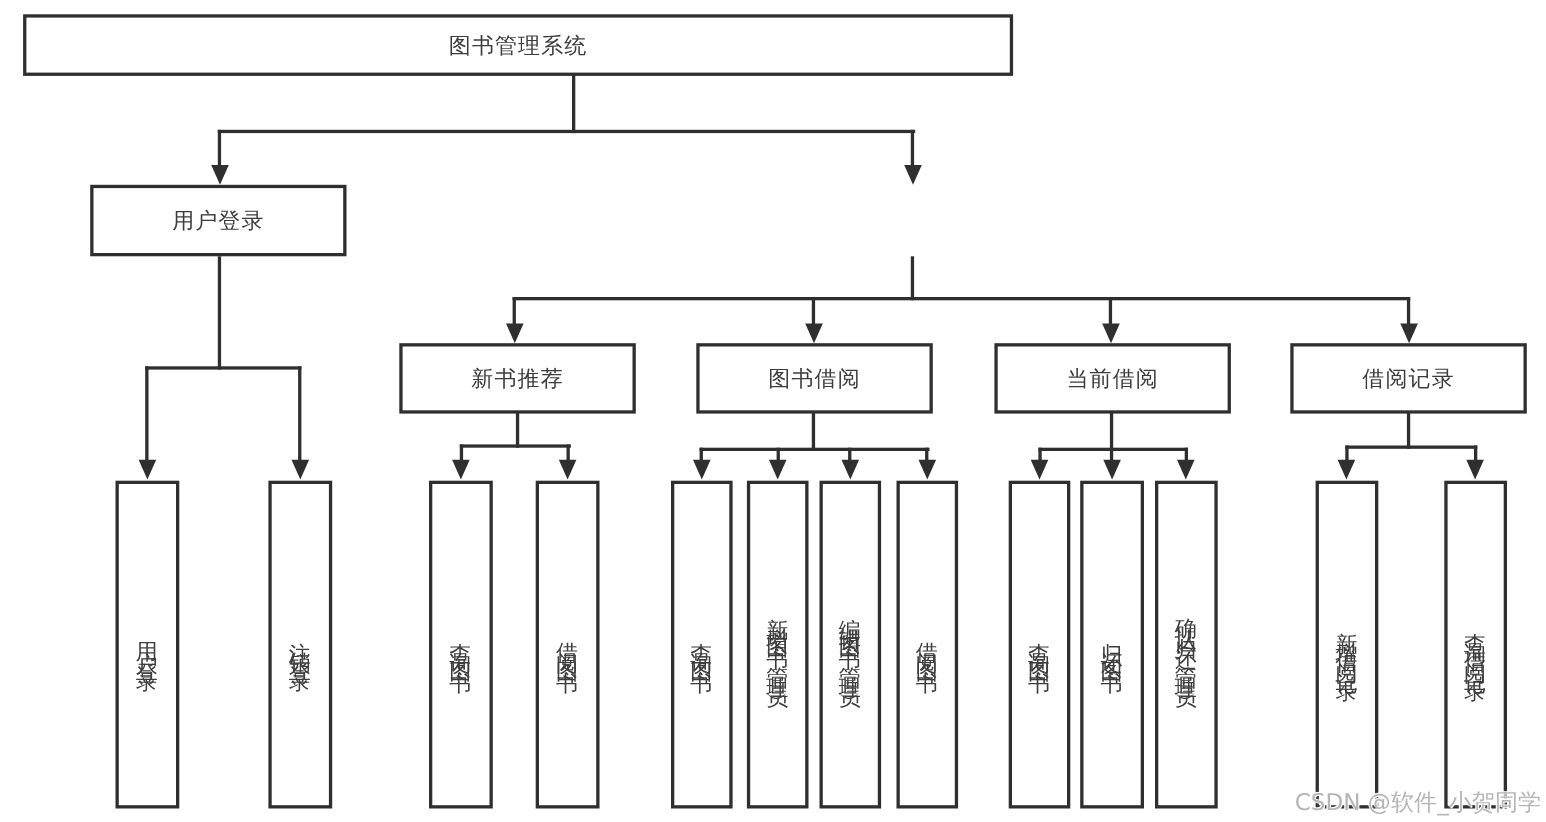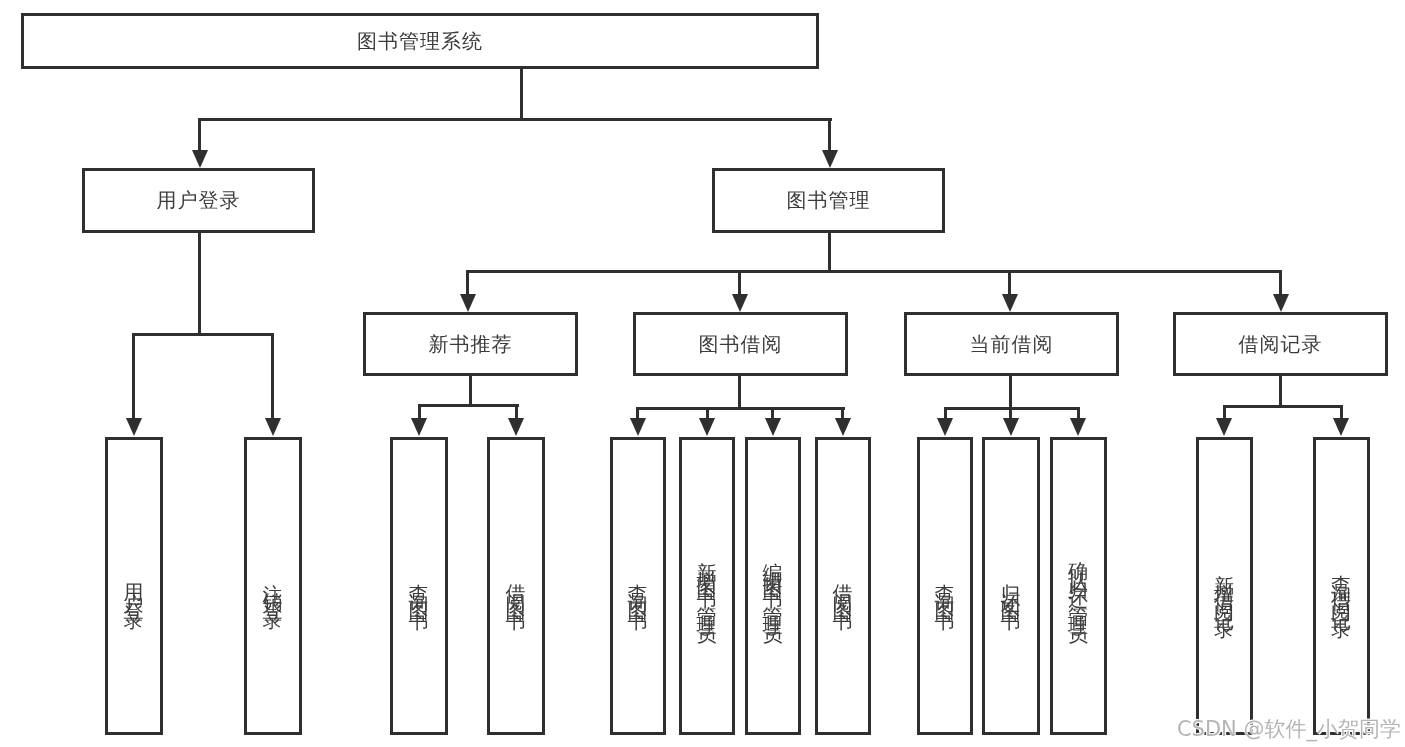--- a/index.html
+++ b/index.html
@@ -31,36 +31,33 @@
     font-size:21px; color:#b5b5b5; white-space:nowrap;
     text-shadow:0 0 2px #ffffff, 1px 1px 0 #ffffff, -1px -1px 0 #ffffff;
     margin-left:24px;
   }
 </style>
 </head>
 <body>
 
 <div id="canvas">
 
-  <div class="box hbox" style="left:21px; top:13px; width:798px; height:56px;">
+  <div class="box hbox" style="left:21px; top:13px; width:900px; height:56px;">
     <span>图书管理系统</span>
   </div>
 
   <div class="line" style="left:520px; top:68px; width:3px; height:53px;"></div>
   <div class="line" style="left:198px; top:118px; width:634px; height:3px;"></div>
   <div class="line" style="left:198px; top:118px; width:3px; height:34px;"></div>
   <div class="arrow" style="left:192px; top:150px;"></div>
   <div class="line" style="left:828px; top:118px; width:3px; height:34px;"></div>
   <div class="arrow" style="left:822px; top:150px;"></div>
 
   <div class="box hbox" style="left:82px; top:168px; width:233px; height:65px;">
     <span>用户登录</span>
-  </div>
-  <div class="box hbox" style="left:712px; top:168px; width:233px; height:65px;">
-    <span>图书管理</span>
   </div>
 
   <div class="line" style="left:198px; top:233px; width:3px; height:103px;"></div>
   <div class="line" style="left:132px; top:333px; width:142px; height:3px;"></div>
   <div class="line" style="left:132px; top:333px; width:3px; height:86px;"></div>
   <div class="arrow" style="left:126px; top:418px;"></div>
   <div class="line" style="left:271px; top:333px; width:3px; height:86px;"></div>
   <div class="arrow" style="left:265px; top:418px;"></div>
 
   <div class="line" style="left:828px; top:233px; width:3px; height:40px;"></div>

